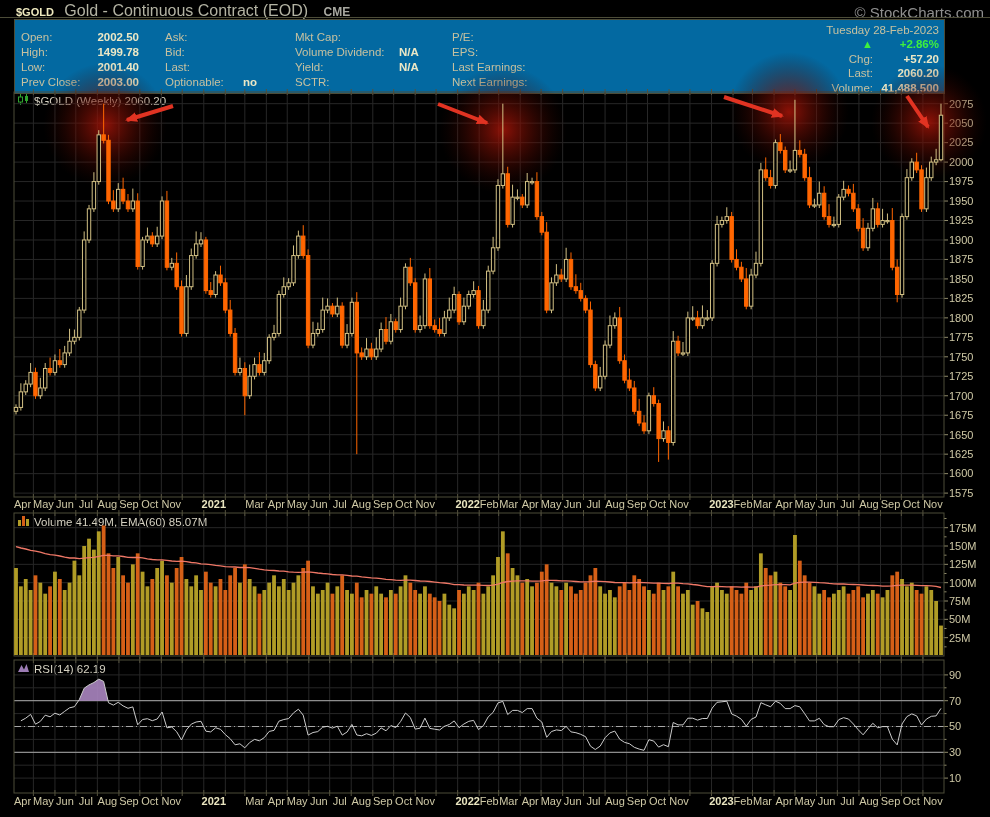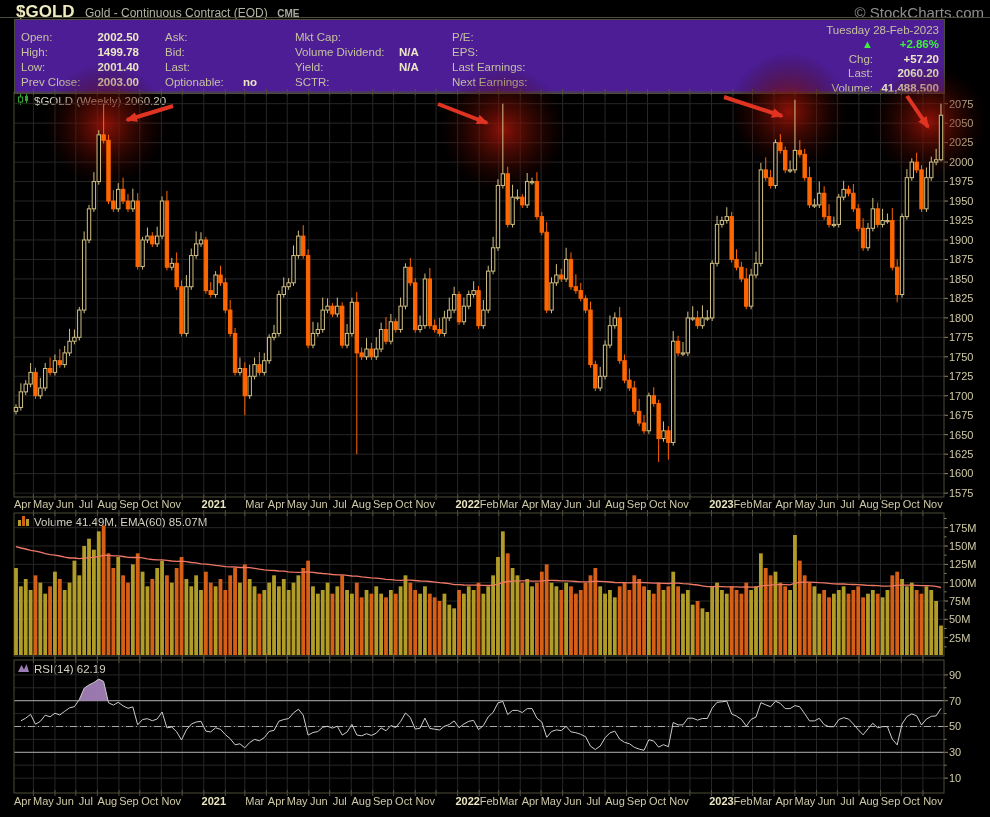--- a/index.html
+++ b/index.html
@@ -1,25 +1,25 @@
 <!DOCTYPE html>
 <html><head>
 <meta charset="utf-8">
 <style>
   html,body{margin:0;padding:0;background:#000;}
   body{position:relative;width:990px;height:817px;overflow:hidden;
        font-family:"Liberation Sans",sans-serif;}
   .titlebar{position:absolute;left:16px;top:2px;z-index:1;white-space:nowrap;}
-  .sym{color:#efeabf;font-weight:bold;font-size:17px;}
-  .symname{color:#b3b3a3;font-size:12px;margin-left:6px;}
-  .symexch{color:#a8a8a0;font-size:10px;margin-left:5px;font-weight:bold;}
+  .sym{color:#efeabf;font-weight:bold;font-size:11px;}
+  .symname{color:#b3b3a3;font-size:16px;margin-left:6px;}
+  .symexch{color:#a8a8a0;font-size:12px;margin-left:11px;font-weight:bold;}
   .copyright{position:absolute;right:6px;top:4px;color:#8f8f8f;font-size:15px;z-index:1;}
   .titleline{position:absolute;left:0;top:17px;width:990px;height:1px;background:#4c4c38;z-index:1;}
   .qbox{position:absolute;left:14px;top:19px;width:929px;height:73px;
-        border:1px solid #4c4c38;background:#4c1d95;z-index:1;font-size:11.5px;}
+        border:1px solid #4c4c38;background:#0369a1;z-index:1;font-size:11.5px;}
   .qcol{position:absolute;top:10px;line-height:15px;white-space:nowrap;}
   .lbl{color:#c6c1a0;}
   .val{color:#ece8c6;font-weight:bold;}
   .w-l{display:inline-block;}
   .c1 .w-l{width:70px;} .c1 .w-v{display:inline-block;width:48px;text-align:right;}
   .c2 .w-l{width:78px;} .c3 .w-l{width:104px;} 
   .qright{position:absolute;right:5px;top:3px;text-align:right;line-height:14.4px;white-space:nowrap;}
   .date{color:#c6c1a0;}
   .green{color:#3ef03e;font-weight:bold;}
   .tri{color:#3ef03e;font-size:11px;}

